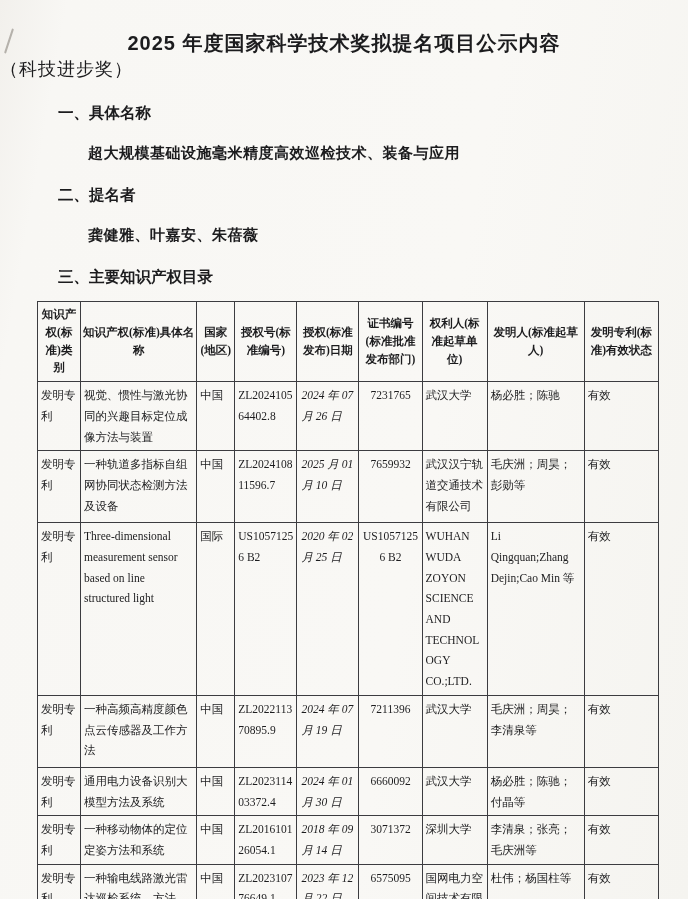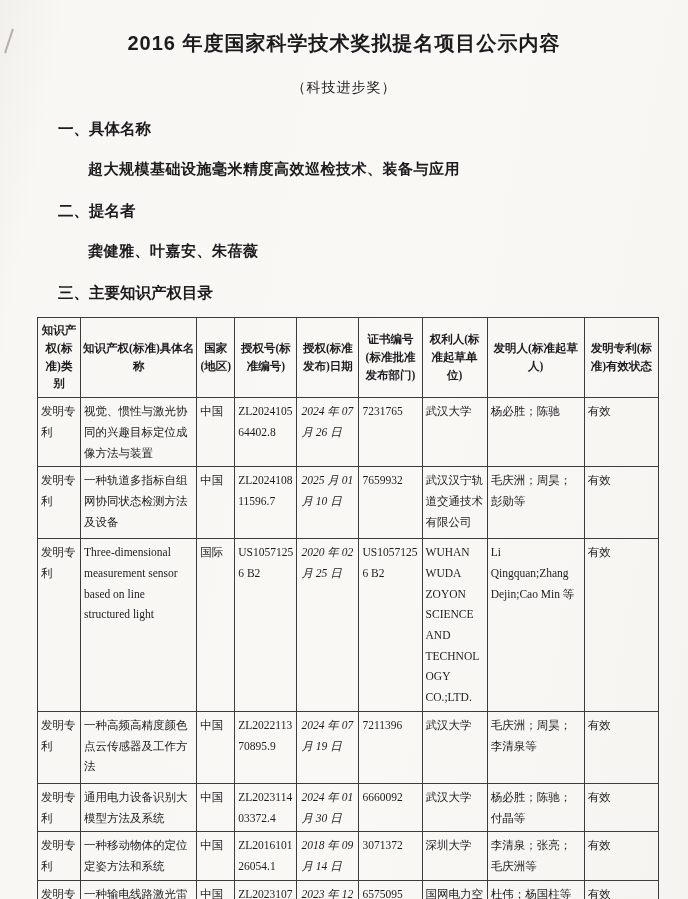--- a/index.html
+++ b/index.html
@@ -22,23 +22,23 @@
   }
   .doc-title{
     padding-top:30px;
     text-align:center;
     font-size:20px;
     font-weight:bold;
     letter-spacing:1px;
     font-family:"Liberation Sans","DejaVu Sans",sans-serif;
   }
   .doc-subtitle{
-    margin-top:22px;
-    text-align:center;
-    font-size:14px;
+    margin-top:0;
+    text-align:left;
+    font-size:18px;
     letter-spacing:1px;
   }
   .section{margin:0;}
   .section-heading{
     margin-top:22px;
     padding-left:58px;
     font-size:15.5px;
     font-weight:bold;
     font-family:"Liberation Sans","DejaVu Sans",sans-serif;
   }
@@ -78,30 +78,30 @@
   col.w1{width:43px;} col.w2{width:116px;} col.w3{width:38px;}
   col.w4{width:62px;} col.w5{width:62px;}  col.w6{width:63px;}
   col.w7{width:65px;} col.w8{width:97px;}  col.w9{width:74px;}
   
   tr.row-0{height:64px;} tr.row-1{height:72px;} tr.row-2{height:160px;}
   tr.row-3{height:72px;} tr.row-4{height:44px;} tr.row-5{height:44px;}
   tr.row-6{height:78px;}
   
   td.c3{text-align:left;}
   td.c4,td.c6{word-break:break-all;}
-  td.c6{}
+  td.c6{text-align:center;}
   td.c5{padding-left:4px;font-style:italic;}
 </style>
 </head>
 <body>
 
 <div class="page">
   <div class="scan-artifact"></div>
 
-  <div class="doc-title">2016 年度国家科学技术奖拟提名项目公示内容</div>
+  <div class="doc-title">2025 年度国家科学技术奖拟提名项目公示内容</div>
   <div class="doc-subtitle">（科技进步奖）</div>
 
   <div class="section">
     <div class="section-heading">一、具体名称</div>
     <div class="section-body">超大规模基础设施毫米精度高效巡检技术、装备与应用</div>
   </div>
 
   <div class="section">
     <div class="section-heading">二、提名者</div>
     <div class="section-body">龚健雅、叶嘉安、朱蓓薇</div>

